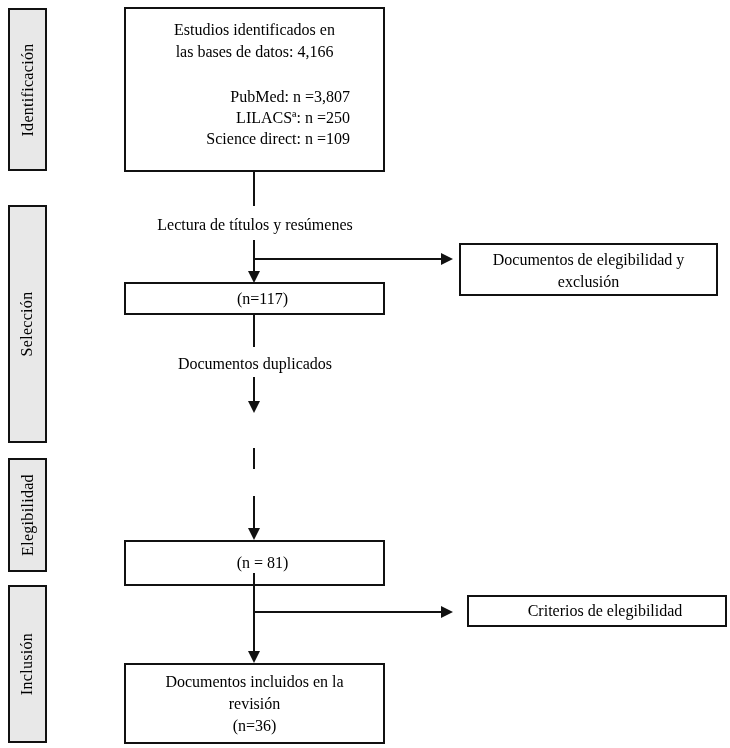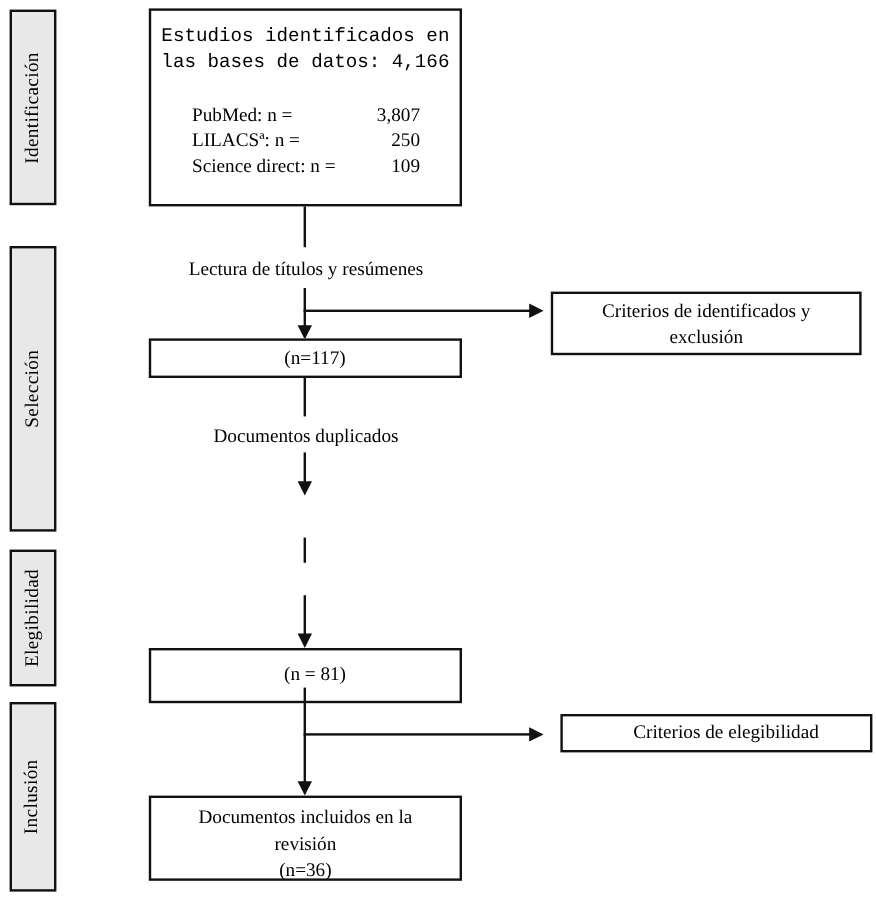--- a/index.html
+++ b/index.html
@@ -38,39 +38,39 @@
 
   
   .fbox {
     position: absolute;
     background: #ffffff;
     border: 2px solid #111111;
     text-align: center;
   }
   .main-col { left: 124px; width: 261px; }
   .top-box   { top: 7px;   height: 165px; padding-top: 10px; }
-  .tb-line   { line-height: 22px; font-family: Liberation Mono, monospace; }
+  .tb-line   { line-height: 22px; }
   .tb-sources { margin-top: 23px; padding: 0 33px 0 34px; }
   .tb-row {
     display: flex;
-    justify-content: space-between;
+    justify-content: flex-end;
     line-height: 21px;
   }
   .tb-other { line-height: 21px; }
 
   .box-centered {
     display: flex;
     align-items: center;
     justify-content: center;
     padding-left: 16px;
   }
   .box-117   { top: 282px; height: 33px; }
   .box-34    { top: 413px; height: 35px; }
   .box-81    { top: 540px; height: 46px; }
-  .box-final { top: 663px; height: 71px; padding-top: 6px; line-height: 22px; }
+  .box-final { top: 663px; height: 81px; padding-top: 6px; line-height: 22px; }
 
   .rbox1 { left: 459px; top: 243px; width: 259px; height: 53px; padding-top: 4px; line-height: 22px; }
   .rbox2 { left: 467px; top: 595px; width: 260px; height: 32px; }
 
   
   .flow-label {
     position: absolute;
     left: 90px;
     width: 330px;
     text-align: center;
@@ -161,21 +161,21 @@
   </div>
 
   <div class="vline v1"></div>
   <div class="flow-label label-screening">Lectura de títulos y resúmenes</div>
   <div class="vline v2"></div>
   <div class="arrow-down a2"></div>
   <div class="hline h1"></div>
   <div class="arrow-right ah1"></div>
 
   <div class="fbox rbox1">
-    <div>Criterios de identificados y</div>
+    <div>Documentos de elegibilidad y</div>
     <div>exclusión</div>
   </div>
 
   <div class="fbox main-col box-centered box-117">
     <span>(n=117)</span>
   </div>
 
   <div class="vline v3"></div>
   <div class="flow-label label-duplicates">Documentos duplicados</div>
   <div class="vline v4"></div>

